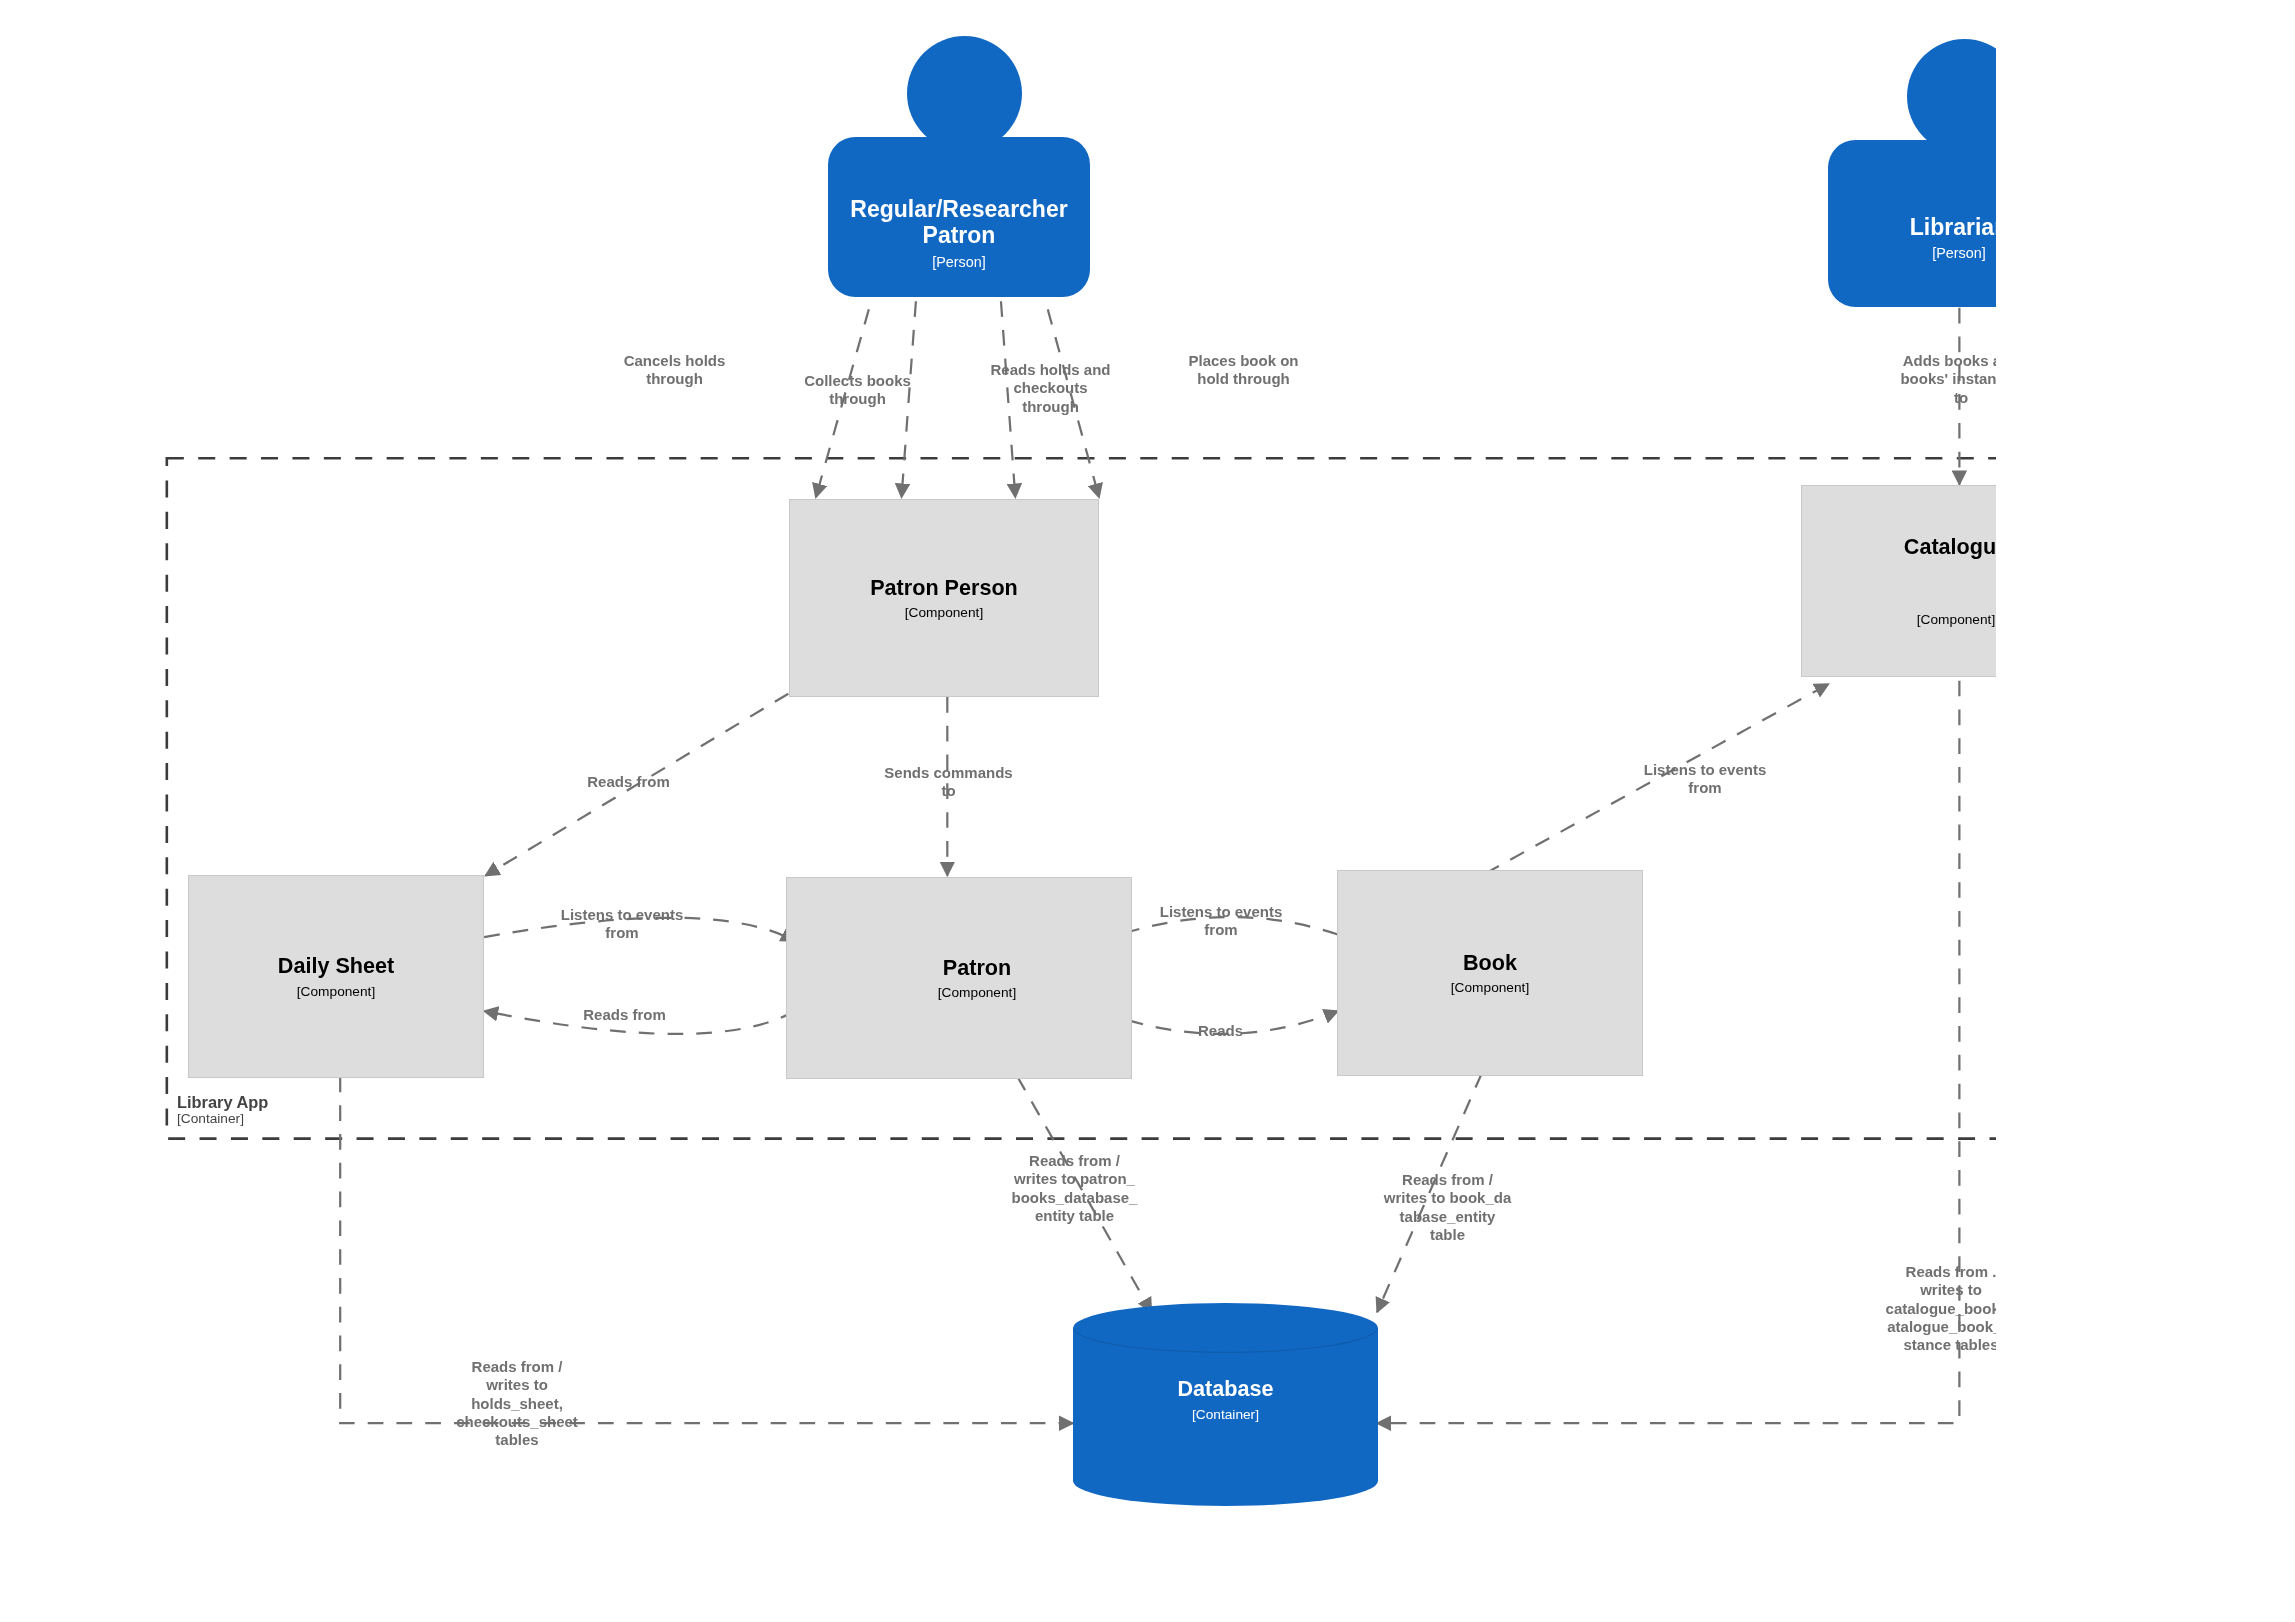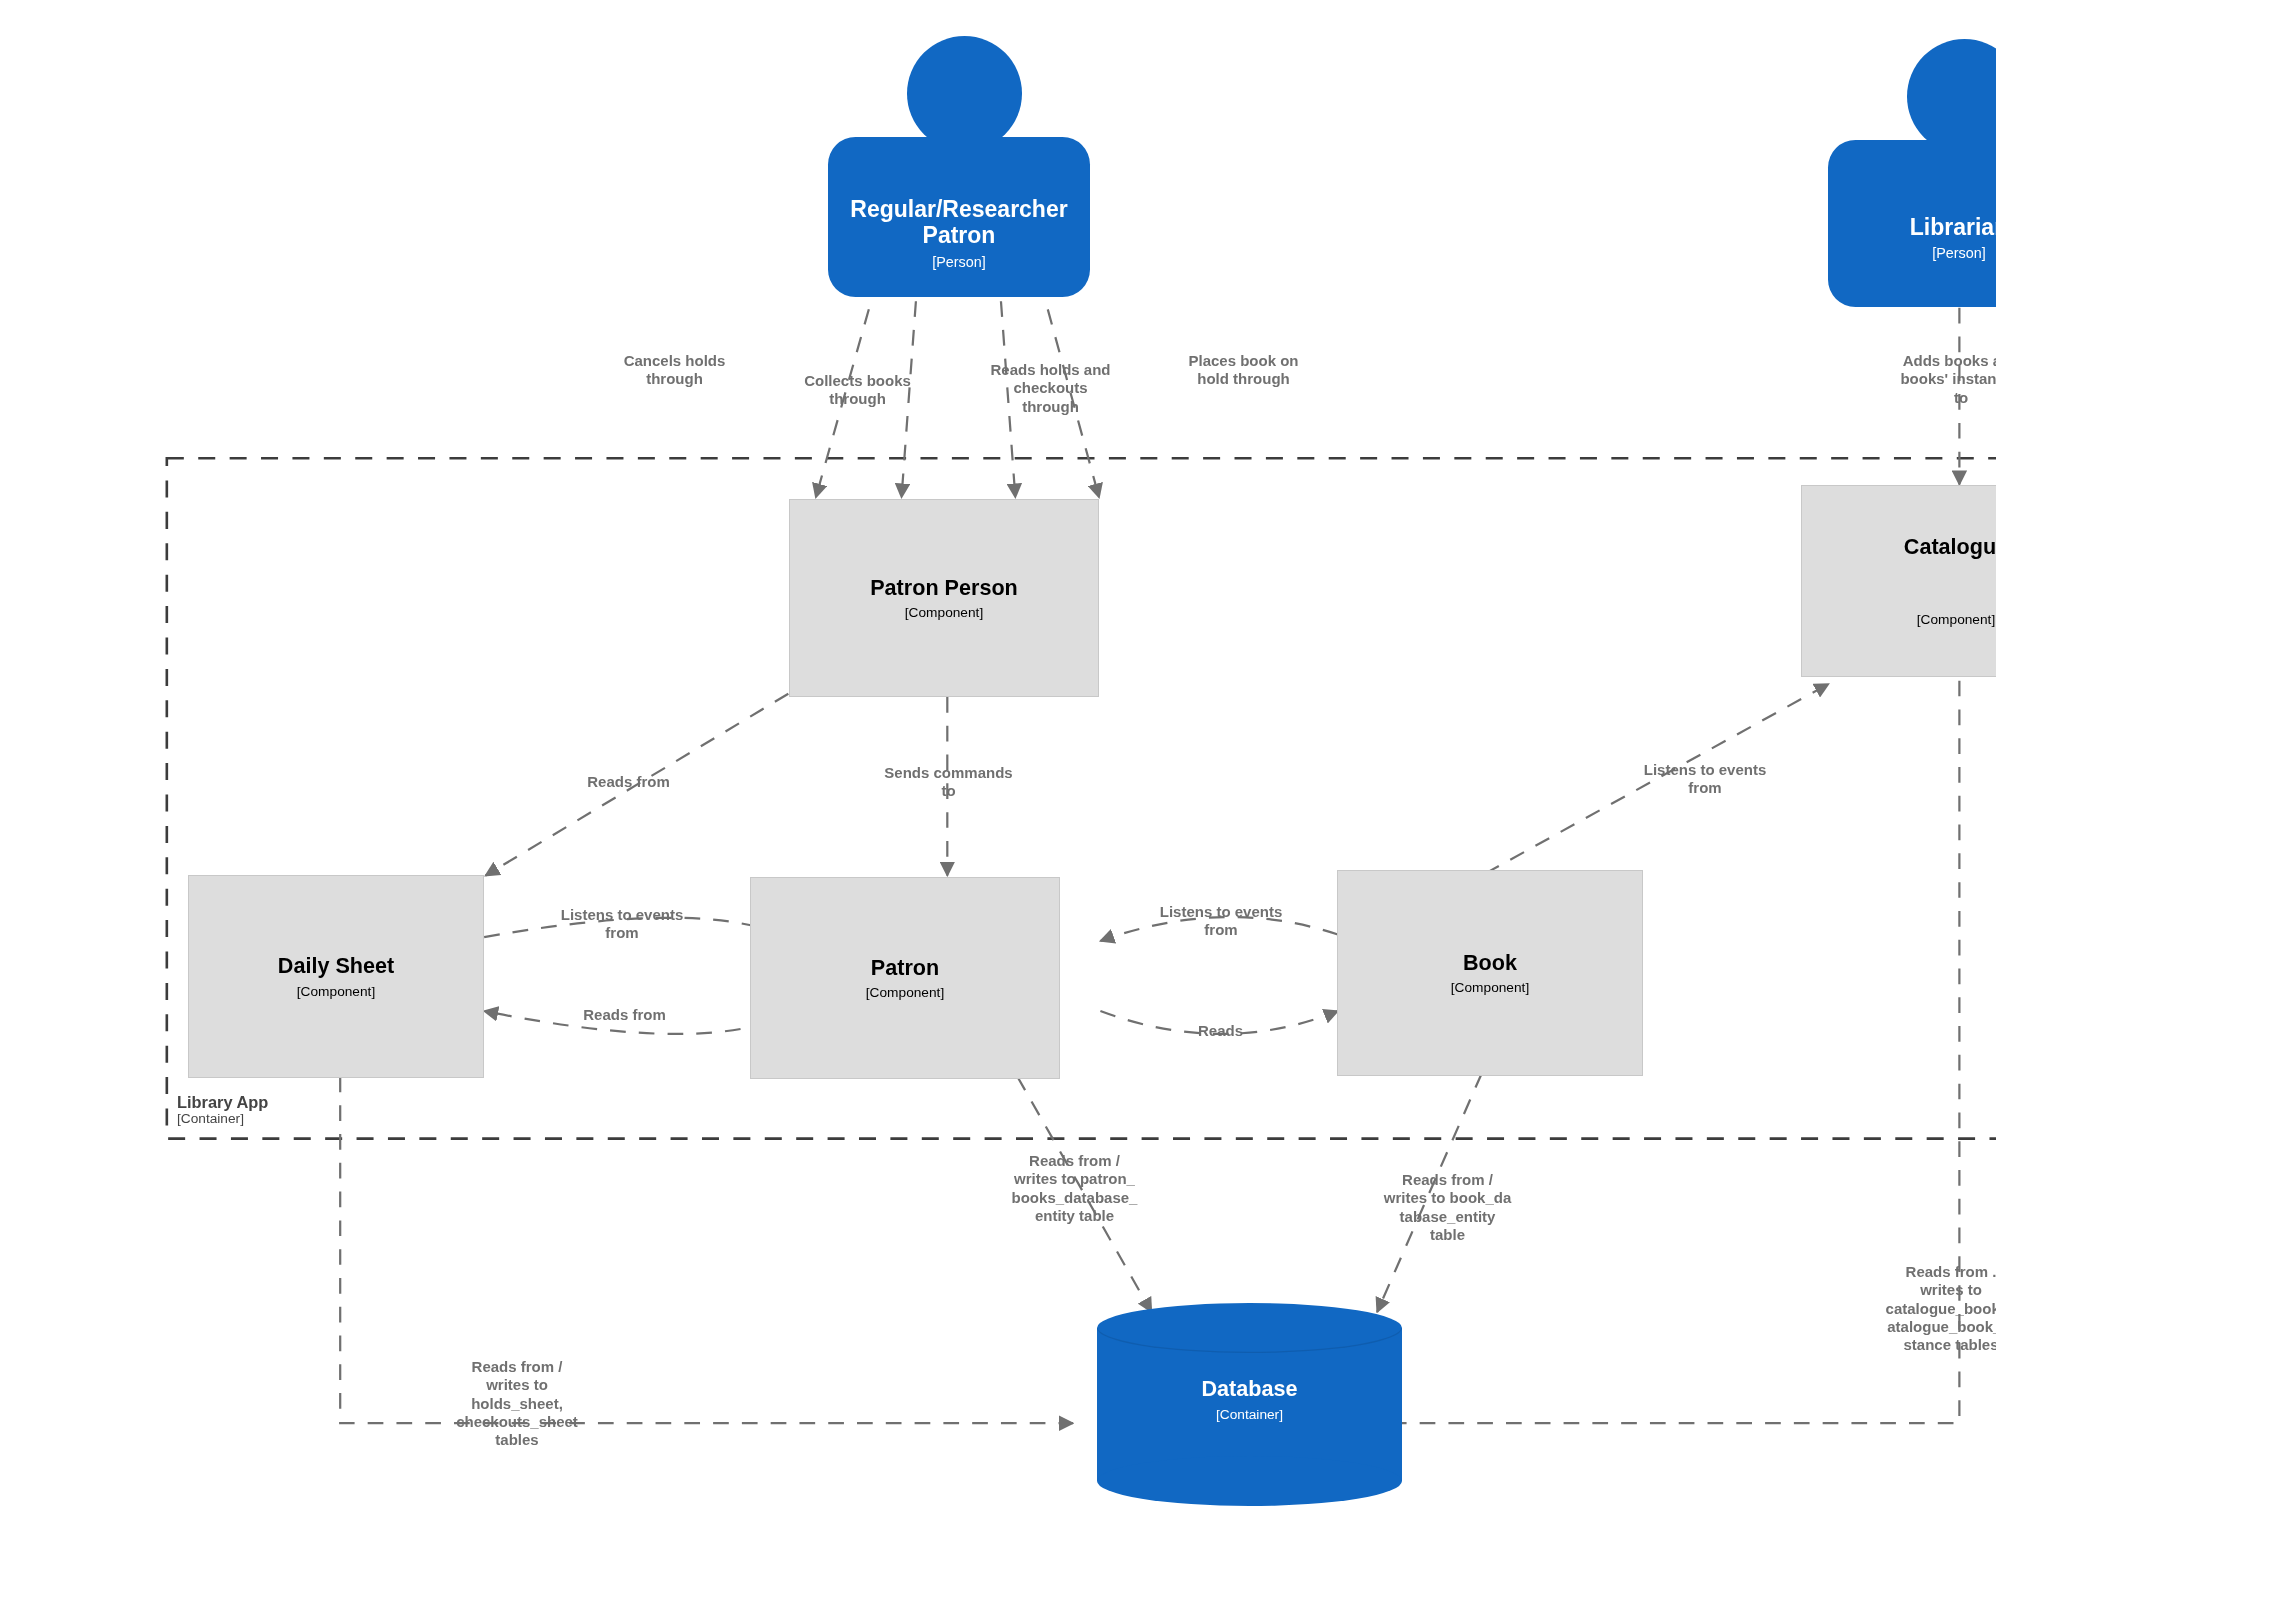--- a/index.html
+++ b/index.html
@@ -110,31 +110,31 @@
   <div class="component" style="left:1801px;top:485px;width:308px;height:190px;gap:47px;">
     <div class="name" style="font-size:21.6px;">Catalogue</div>
     <div class="type" style="font-size:13.7px;margin-top:5.2px;">[Component]</div>
   </div>
 
   <div class="component" style="left:188px;top:875px;width:294px;height:201px;">
     <div class="name" style="font-size:21.6px;">Daily Sheet</div>
     <div class="type" style="font-size:13.7px;margin-top:5.2px;">[Component]</div>
   </div>
 
-  <div class="component" style="left:750px;top:877px;width:308px;height:200px;">
+  <div class="component" style="left:786px;top:877px;width:308px;height:200px;padding-left:36px;">
     <div class="name" style="font-size:21.6px;">Patron</div>
     <div class="type" style="font-size:13.7px;margin-top:5.2px;">[Component]</div>
   </div>
 
   <div class="component" style="left:1337px;top:870px;width:304px;height:204px;">
     <div class="name" style="font-size:21.6px;">Book</div>
     <div class="type" style="font-size:13.7px;margin-top:5.2px;">[Component]</div>
   </div>
 
-  <div class="db" style="left:1073px;top:1303px;width:305px;height:203px;margin-left:24px;">
+  <div class="db" style="left:1073px;top:1303px;width:305px;height:203px;">
     <div class="tube" style="top:25px;height:153px;"></div>
     <div class="cap capTop" style="top:0;height:50px;"></div>
     <div class="cap" style="top:153px;height:50px;"></div>
     <div class="txt" style="top:73px;">
       <div class="name" style="font-size:21.6px;">Database</div>
       <div class="type" style="font-size:13.7px;margin-top:5.2px;">[Container]</div>
     </div>
   </div>
 
   <div class="boundary-label" style="left:177px;top:1093px;width:262px;">

